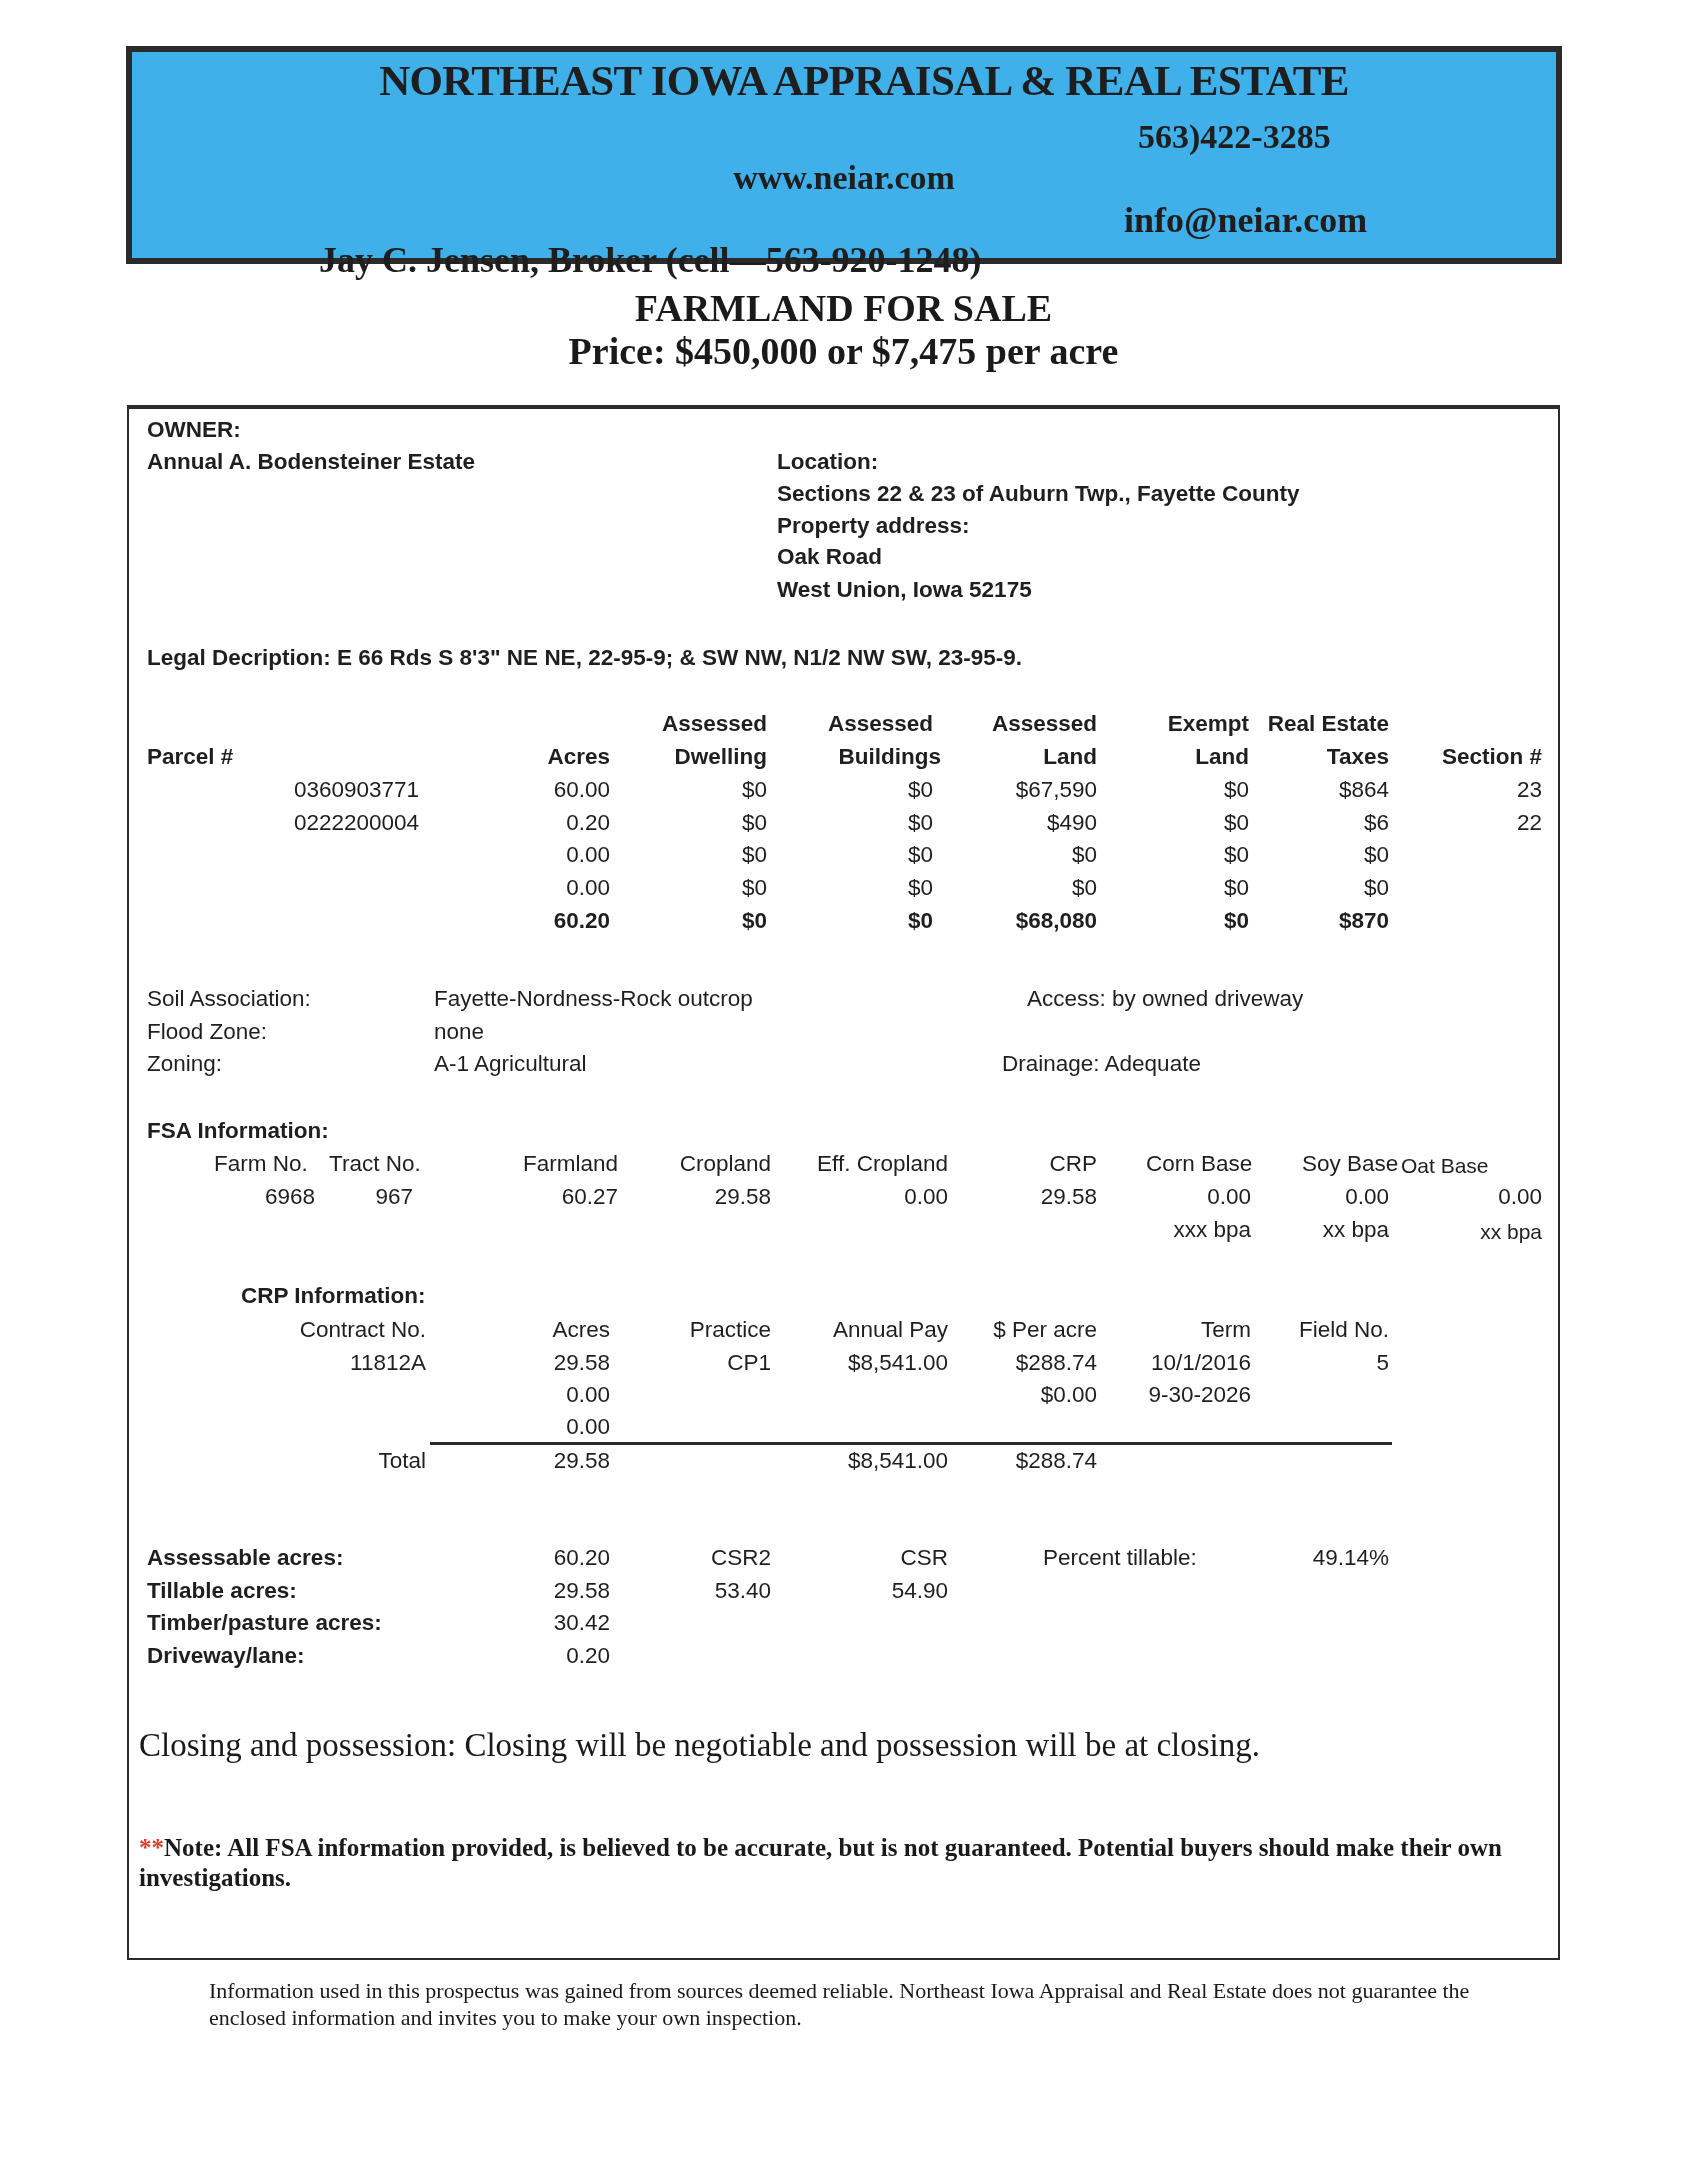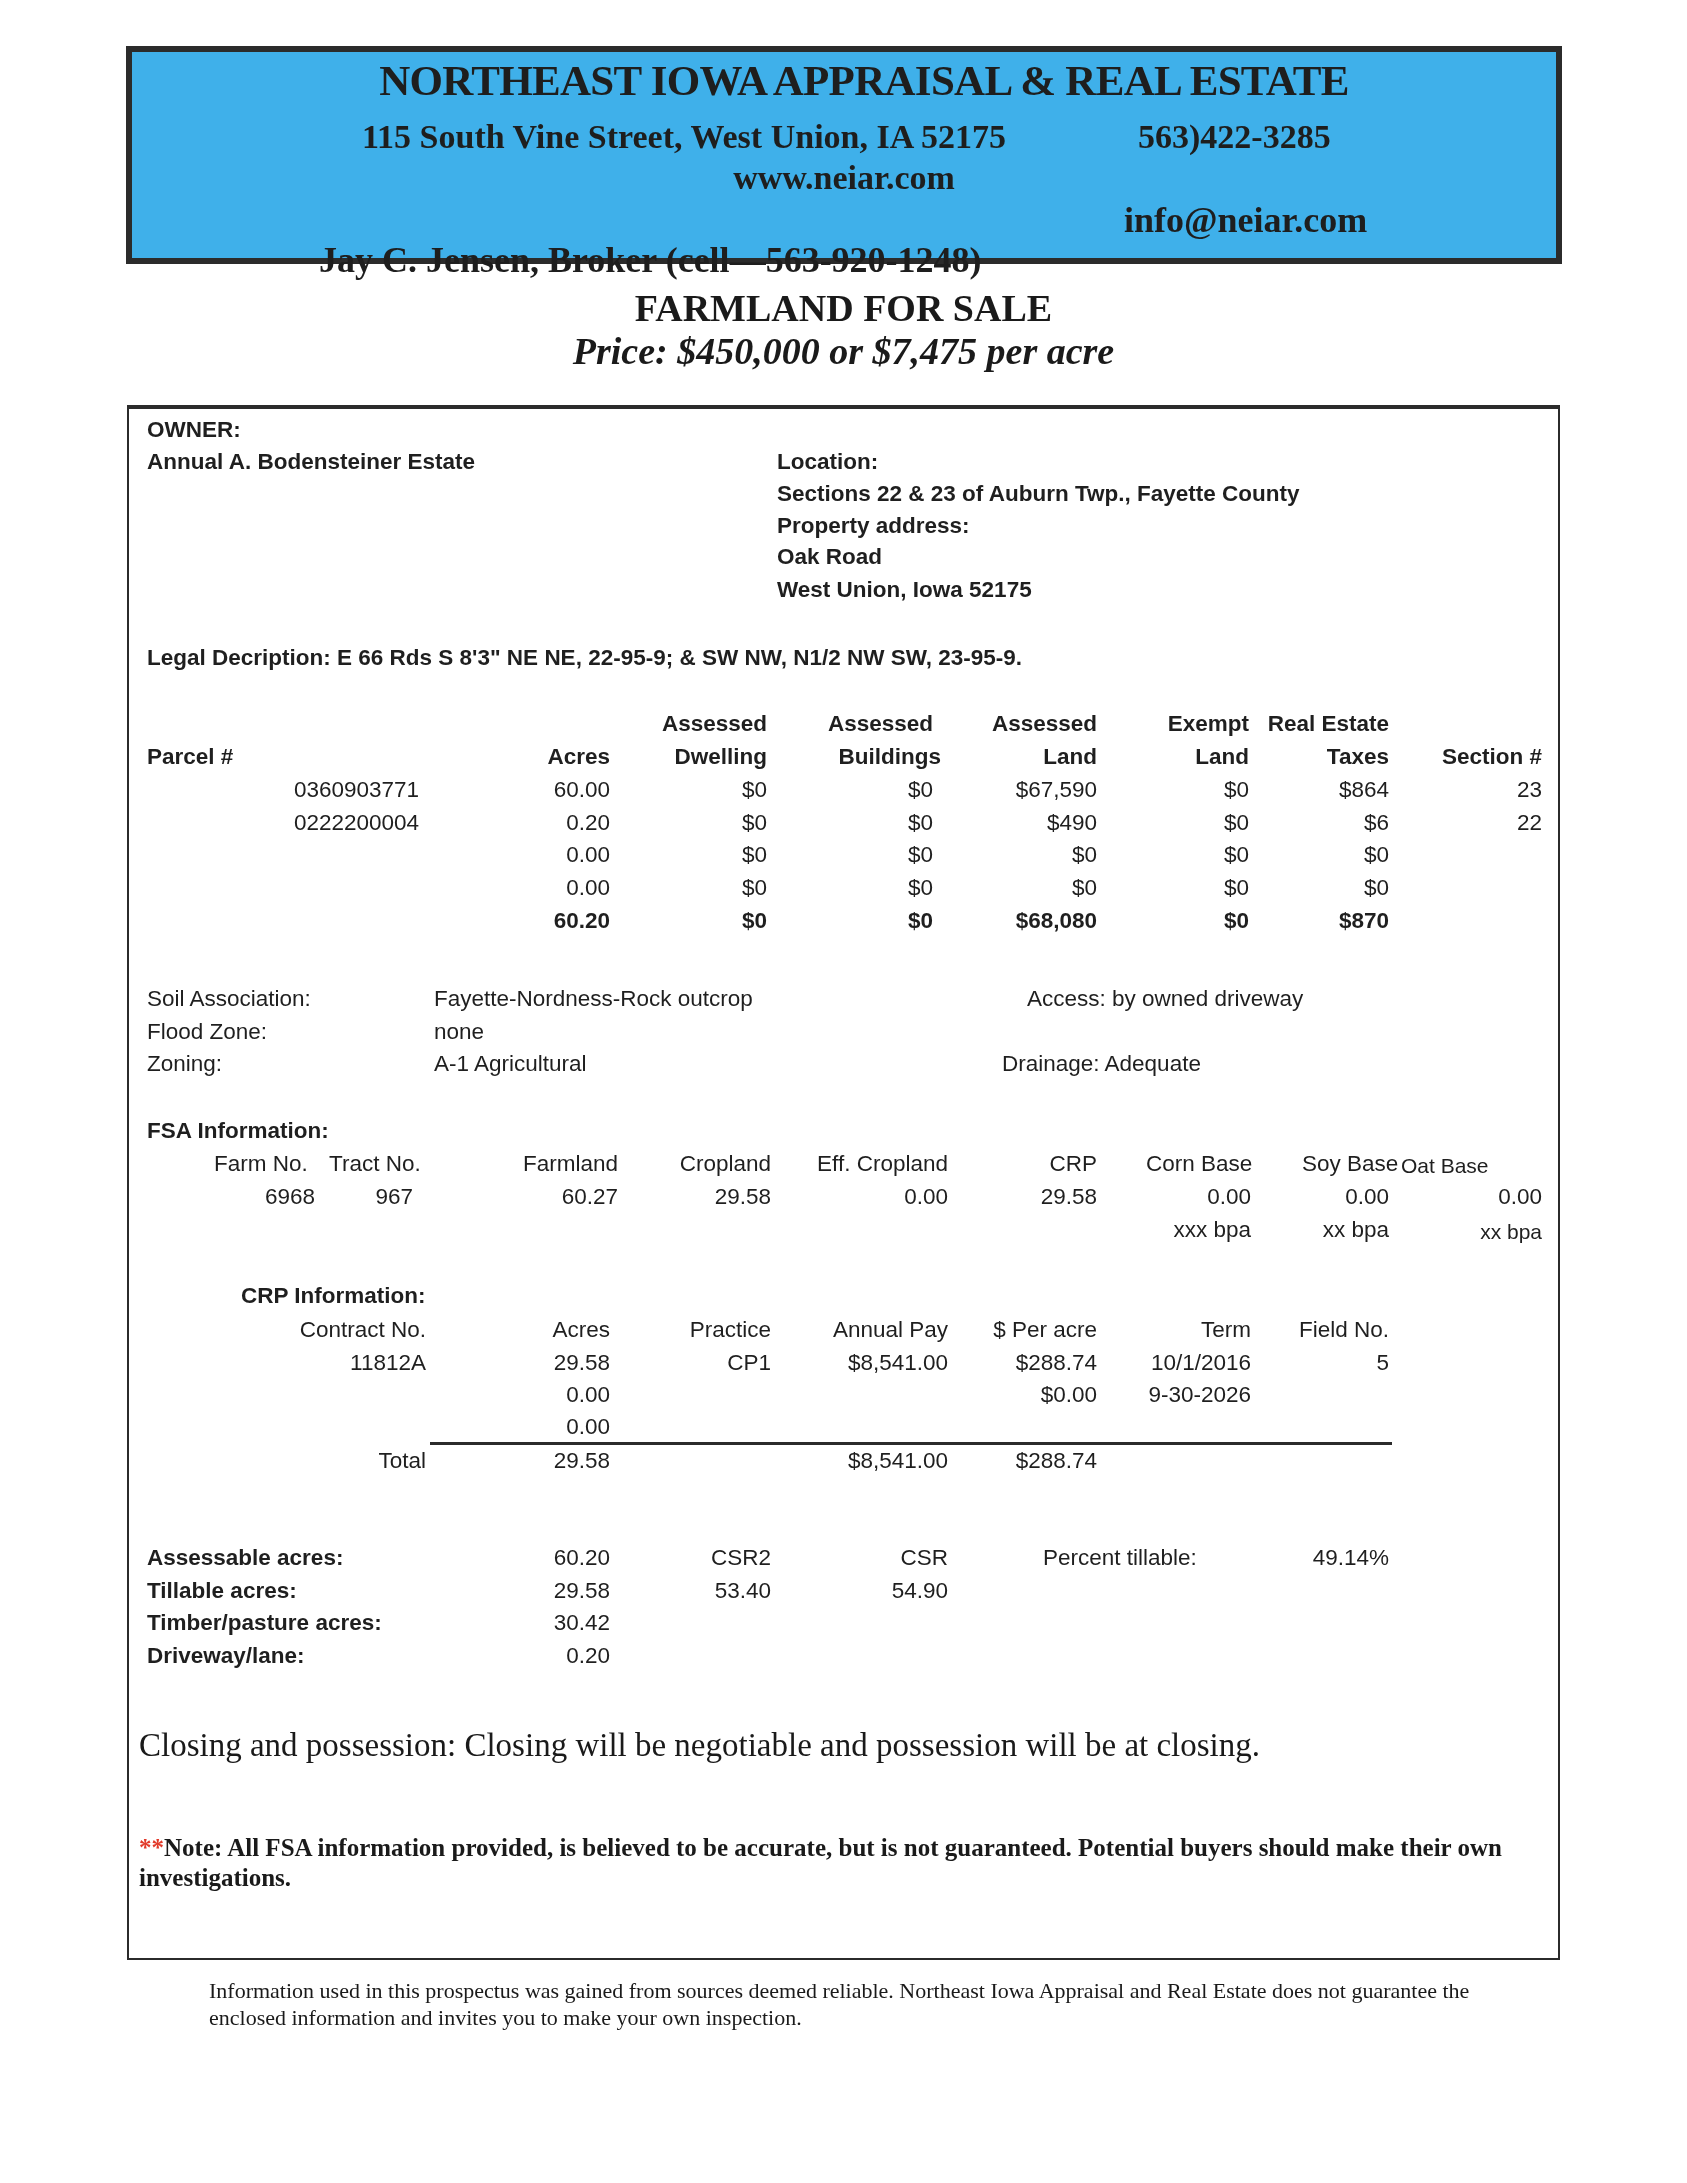--- a/index.html
+++ b/index.html
@@ -10,21 +10,21 @@
   #banner { position:absolute; left:126px; top:46px; width:1436px; height:218px;
             background:#3fb0ea; border:6.6px solid #2b2b2b; box-sizing:border-box; }
   .ban-line { position:absolute; left:0; width:100%; text-align:center; font-weight:bold; color:#1e1e1e; }
   #ban-title { top:4px; font-size:43px; letter-spacing:-0.7px;padding-left:20px; }
   #ban-web { top:107px; font-size:34px; }
   .ban-col { position:absolute; font-weight:bold; color:#1e1e1e; white-space:nowrap; }
 
   
   .title-line { position:absolute; left:0; width:1687px; text-align:center; font-weight:bold; }
   #title-1 { top:286px; font-size:38px; }
-  #title-2 { top:329px; font-size:38px;font-style:italic; }
+  #title-2 { top:329px; font-size:38px; }
 
   
   #main-box { position:absolute; left:127px; top:405px; width:1433px; height:1555px;
               border:2.6px solid #2b2b2b; border-top-width:4px; box-sizing:border-box; }
 
   .t { position:absolute; white-space:nowrap; font-family:"Liberation Sans","DejaVu Sans",sans-serif; font-size:22.5px; line-height:26.5px; color:#1f1f1f; }
   .b { font-weight:bold; }
   .r { text-align:right; }
 
   .hr-line { position:absolute; background:#2b2b2b; height:3.3px; }
@@ -32,21 +32,20 @@
   #closing { position:absolute; left:139px; top:1727px; font-size:33px; }
   #note { position:absolute; left:139px; top:1833px; width:1403px; font-size:25px; font-weight:bold; line-height:30px; white-space:normal; }
   #note .star { color:#e23a2a; }
   #disclaimer { position:absolute; left:209px; top:1978px; width:1290px; font-size:22px; line-height:26.5px; white-space:normal; }
 </style>
 </head>
 <body>
 
 <div id="banner">
   <div id="ban-title" class="ban-line serif">NORTHEAST IOWA APPRAISAL &amp; REAL ESTATE</div>
-  <div class="ban-col serif" style="left:230px; top:66px; font-size:34px;">115 South Vine Street, West Union, IA  52175</div>
   <div class="ban-col serif" style="left:1006px; top:66px; font-size:34px;">563)422-3285</div>
   <div id="ban-web" class="ban-line serif">www.neiar.com</div>
   <div class="ban-col serif" style="left:187px; top:147px; font-size:36px;margin-top:40px;">Jay C. Jensen, Broker  (cell—563-920-1248)</div>
   <div class="ban-col serif" style="left:992px; top:147px; font-size:36px;">info@neiar.com</div>
 </div>
 
 <div id="title-1" class="title-line serif">FARMLAND FOR SALE</div>
 <div id="title-2" class="title-line serif">Price:  $450,000 or $7,475 per acre</div>
 
 <div id="main-box"></div>

